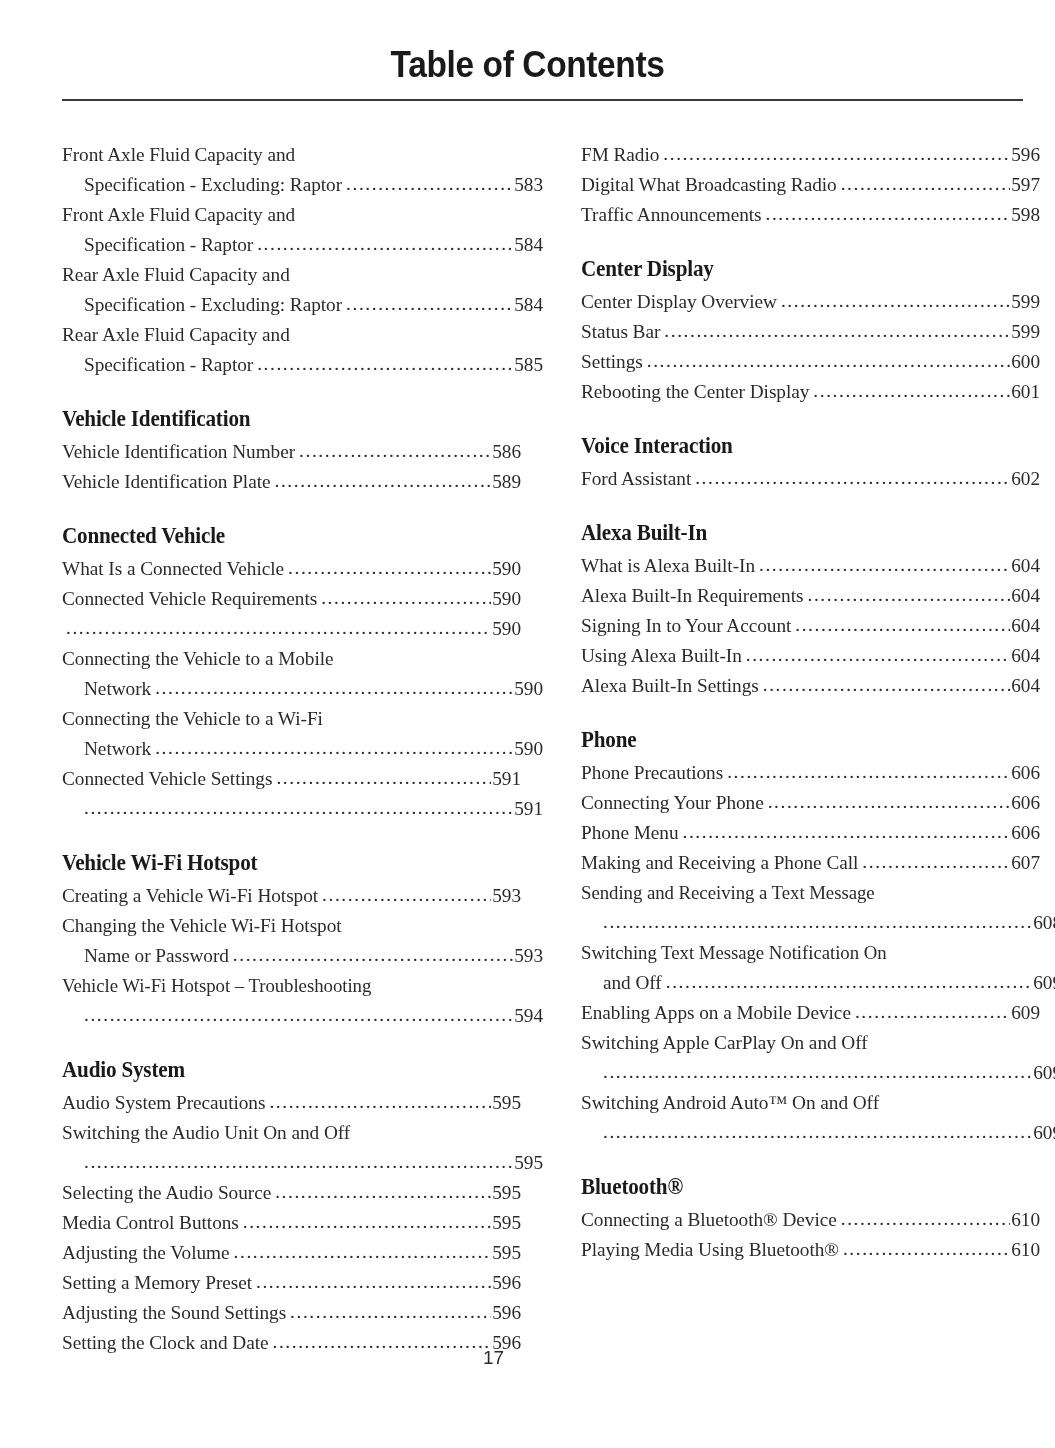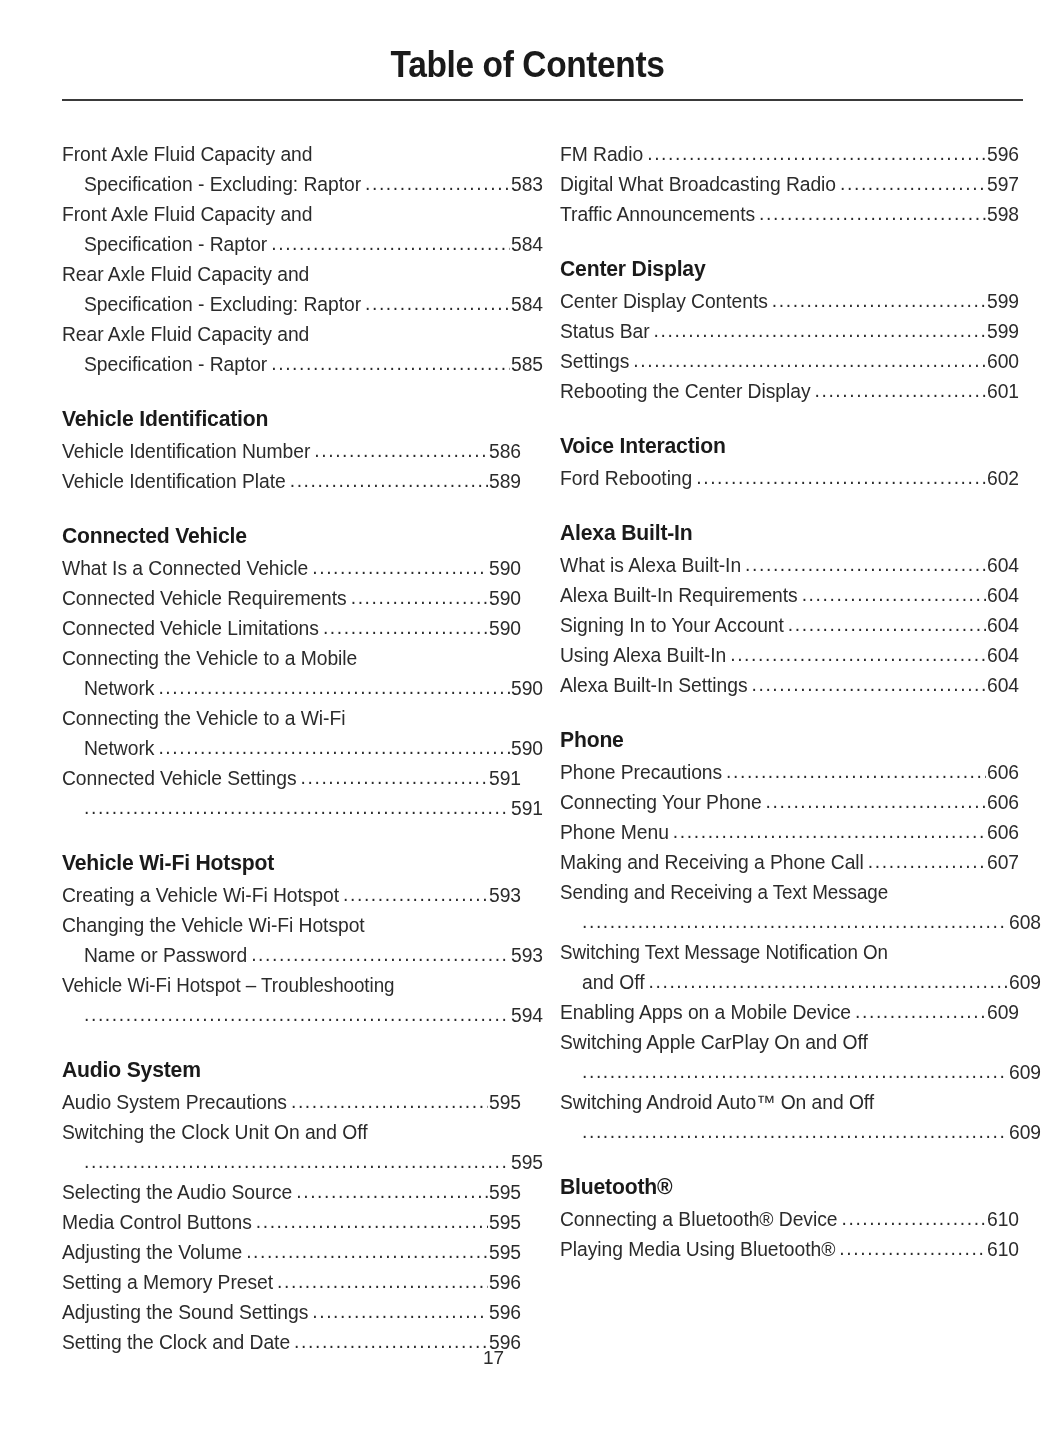--- a/index.html
+++ b/index.html
@@ -44,21 +44,22 @@
     background: #3a3a3a;
   }
 
   
   .columns {
     position: absolute;
     top: 140px;
     left: 62px;
     width: 961px;
     display: flex;
-    gap: 39px;
+    gap: 60px;
+    font-family: Liberation Serif, serif;
   }
   .col {
     width: 459px;
     flex: 0 0 459px;
   }
 
   
   .section-head {
     font-size: 22.5px;
     font-weight: 700;
@@ -197,21 +198,20 @@
         </div>
         <div class="entry">
           <div class="line">
             <span class="etext">Connected Vehicle Requirements</span>
             <span class="leader">........................................................................................................................................................................................................</span>
             <span class="pageno">590</span>
           </div>
         </div>
         <div class="entry">
           <div class="line">
-            <span class="etext">Connected Vehicle Limitations</span>
             <span class="leader">........................................................................................................................................................................................................</span>
             <span class="pageno">590</span>
           </div>
         </div>
         <div class="entry">
           <div class="line plain"><span class="etext">Connecting the Vehicle to a Mobile</span></div>
           <div class="line indent">
             <span class="etext">Network</span>
             <span class="leader">........................................................................................................................................................................................................</span>
             <span class="pageno">590</span>
@@ -265,21 +265,21 @@
         </div>
         <div class="section-head">Audio System</div>
         <div class="entry">
           <div class="line">
             <span class="etext">Audio System Precautions</span>
             <span class="leader">........................................................................................................................................................................................................</span>
             <span class="pageno">595</span>
           </div>
         </div>
         <div class="entry">
-          <div class="line plain"><span class="etext">Switching the Clock Unit On and Off</span></div>
+          <div class="line plain"><span class="etext">Switching the Audio Unit On and Off</span></div>
           <div class="line leaderline">
             <span class="etext"></span>
             <span class="leader nogap">........................................................................................................................................................................................................</span>
             <span class="pageno">595</span>
           </div>
         </div>
         <div class="entry">
           <div class="line">
             <span class="etext">Selecting the Audio Source</span>
             <span class="leader">........................................................................................................................................................................................................</span>
@@ -340,21 +340,21 @@
         <div class="entry">
           <div class="line">
             <span class="etext">Traffic Announcements</span>
             <span class="leader">........................................................................................................................................................................................................</span>
             <span class="pageno">598</span>
           </div>
         </div>
         <div class="section-head">Center Display</div>
         <div class="entry">
           <div class="line">
-            <span class="etext">Center Display Contents</span>
+            <span class="etext">Center Display Overview</span>
             <span class="leader">........................................................................................................................................................................................................</span>
             <span class="pageno">599</span>
           </div>
         </div>
         <div class="entry">
           <div class="line">
             <span class="etext">Status Bar</span>
             <span class="leader">........................................................................................................................................................................................................</span>
             <span class="pageno">599</span>
           </div>
@@ -369,21 +369,21 @@
         <div class="entry">
           <div class="line">
             <span class="etext">Rebooting the Center Display</span>
             <span class="leader">........................................................................................................................................................................................................</span>
             <span class="pageno">601</span>
           </div>
         </div>
         <div class="section-head">Voice Interaction</div>
         <div class="entry">
           <div class="line">
-            <span class="etext">Ford Rebooting</span>
+            <span class="etext">Ford Assistant</span>
             <span class="leader">........................................................................................................................................................................................................</span>
             <span class="pageno">602</span>
           </div>
         </div>
         <div class="section-head">Alexa Built-In</div>
         <div class="entry">
           <div class="line">
             <span class="etext">What is Alexa Built-In</span>
             <span class="leader">........................................................................................................................................................................................................</span>
             <span class="pageno">604</span>

